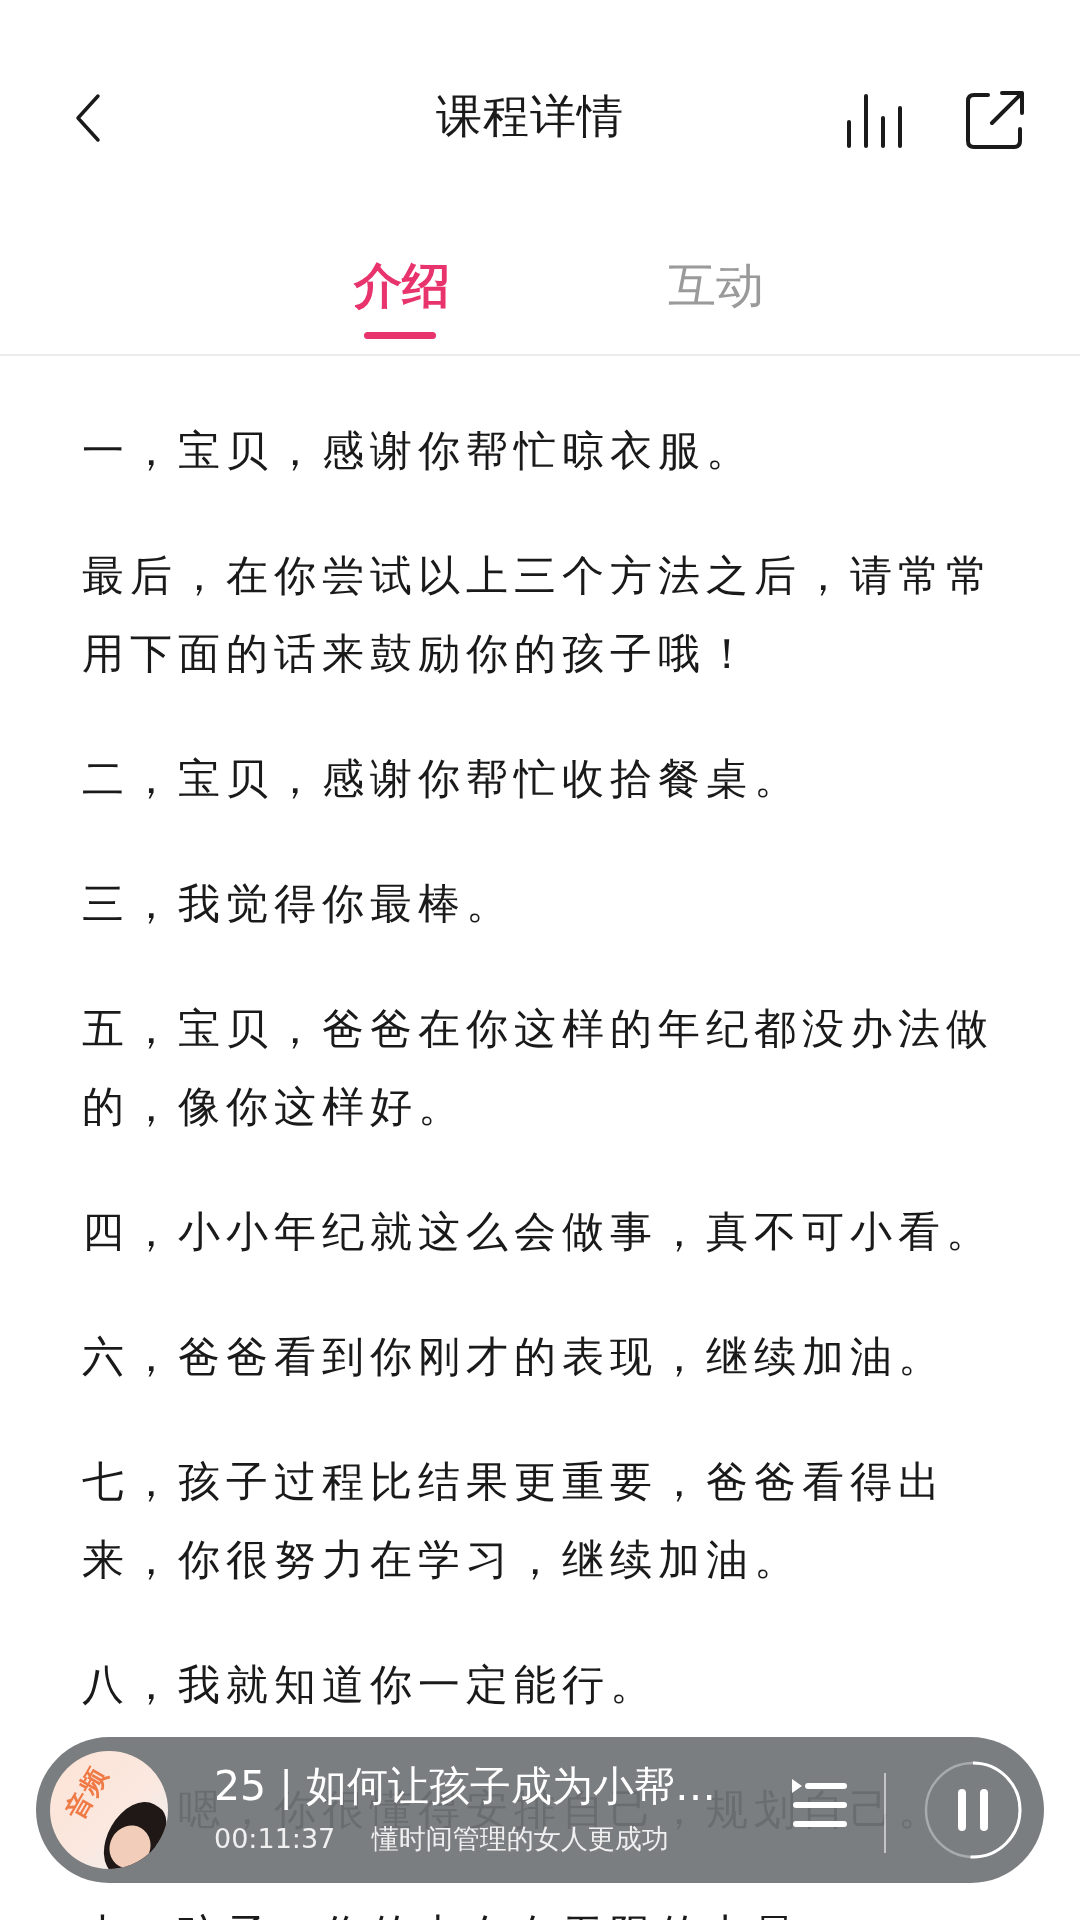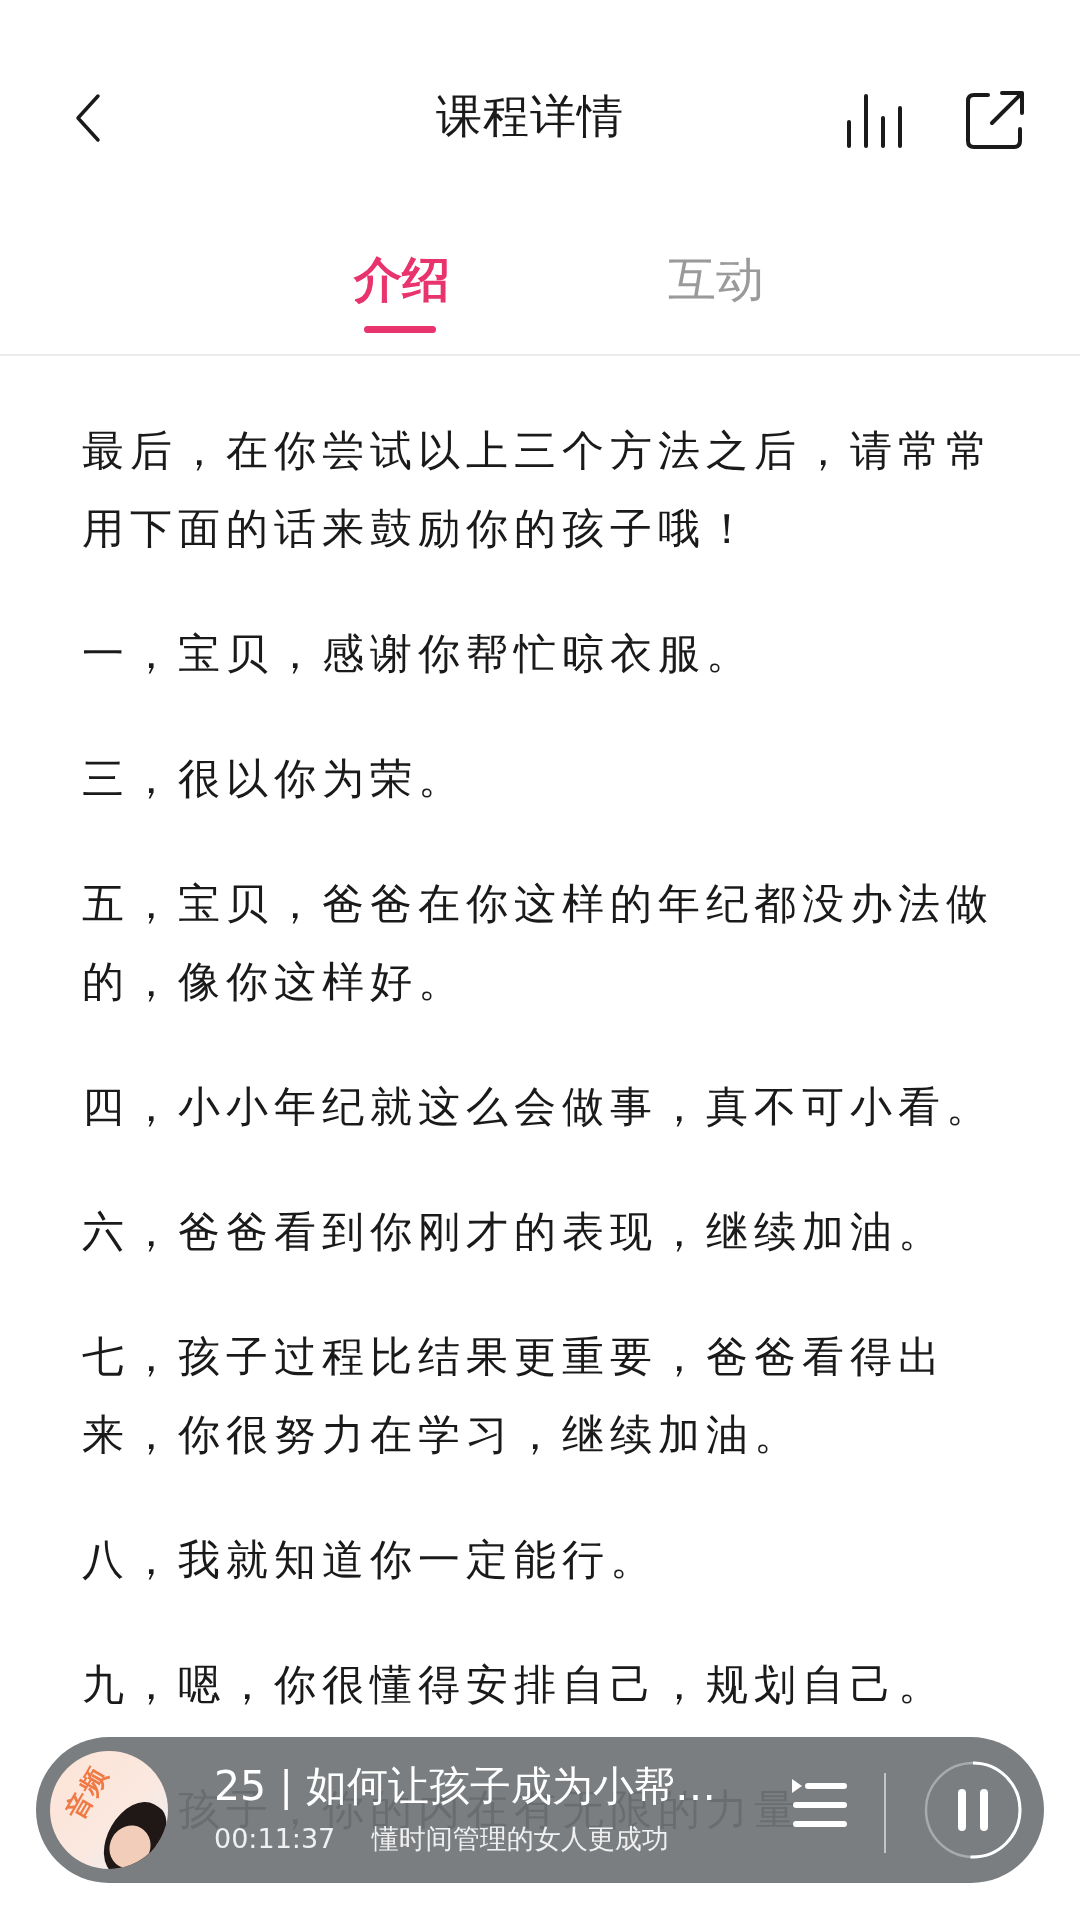--- a/index.html
+++ b/index.html
@@ -33,21 +33,21 @@
   }
   .stats-btn {
     position: absolute; left: 838px; top: 30px; width: 70px; height: 64px;
     display: flex; align-items: center; justify-content: center; cursor: pointer;
   }
   .share-btn {
     position: absolute; left: 960px; top: 30px; width: 70px; height: 64px;
     display: flex; align-items: center; justify-content: center; cursor: pointer;
   }
   .tabs {
-    position: absolute; left: 0; top: 234px; width: 1080px; height: 120px;
+    position: absolute; left: 0; top: 240px; width: 1080px; height: 120px;
   }
   .tab {
     position: absolute; top: 14px; font-size: 48px; cursor: pointer;
     text-align: center;
   }
   .tab.active { color: #e8336d; font-weight: bold; }
   .tab.inactive { color: #9a9a9a; margin-left: 24px; }
   .tab-intro { left: 348px; width: 108px; }
   .tab-interact { left: 638px; width: 108px; }
   .tab-underline {
@@ -151,23 +151,24 @@
 </div>
 
 <div class="tabs">
   <div class="tab active tab-intro">介绍</div>
   <div class="tab inactive tab-interact">互动</div>
   <div class="tab-underline"></div>
 </div>
 <div class="divider"></div>
 
 <div class="content">
+  <p class="para">一，宝贝，感谢你帮忙晾衣服。</p>
   <p class="para">最后，在你尝试以上三个方法之后，请常常用下面的话来鼓励你的孩子哦！</p>
-  <p class="para">一，宝贝，感谢你帮忙晾衣服。</p>
-  <p class="para">三，很以你为荣。</p>
+  <p class="para">二，宝贝，感谢你帮忙收拾餐桌。</p>
+  <p class="para">三，我觉得你最棒。</p>
   <p class="para">五，宝贝，爸爸在你这样的年纪都没办法做的，像你这样好。</p>
   <p class="para">四，小小年纪就这么会做事，真不可小看。</p>
   <p class="para">六，爸爸看到你刚才的表现，继续加油。</p>
   <p class="para">七，孩子过程比结果更重要，爸爸看得出来，你很努力在学习，继续加油。</p>
   <p class="para">八，我就知道你一定能行。</p>
   <p class="para">九，嗯，你很懂得安排自己，规划自己。</p>
   <p class="para">十，孩子，你的内在有无限的力量</p>
 </div>
 
 <div class="player">

